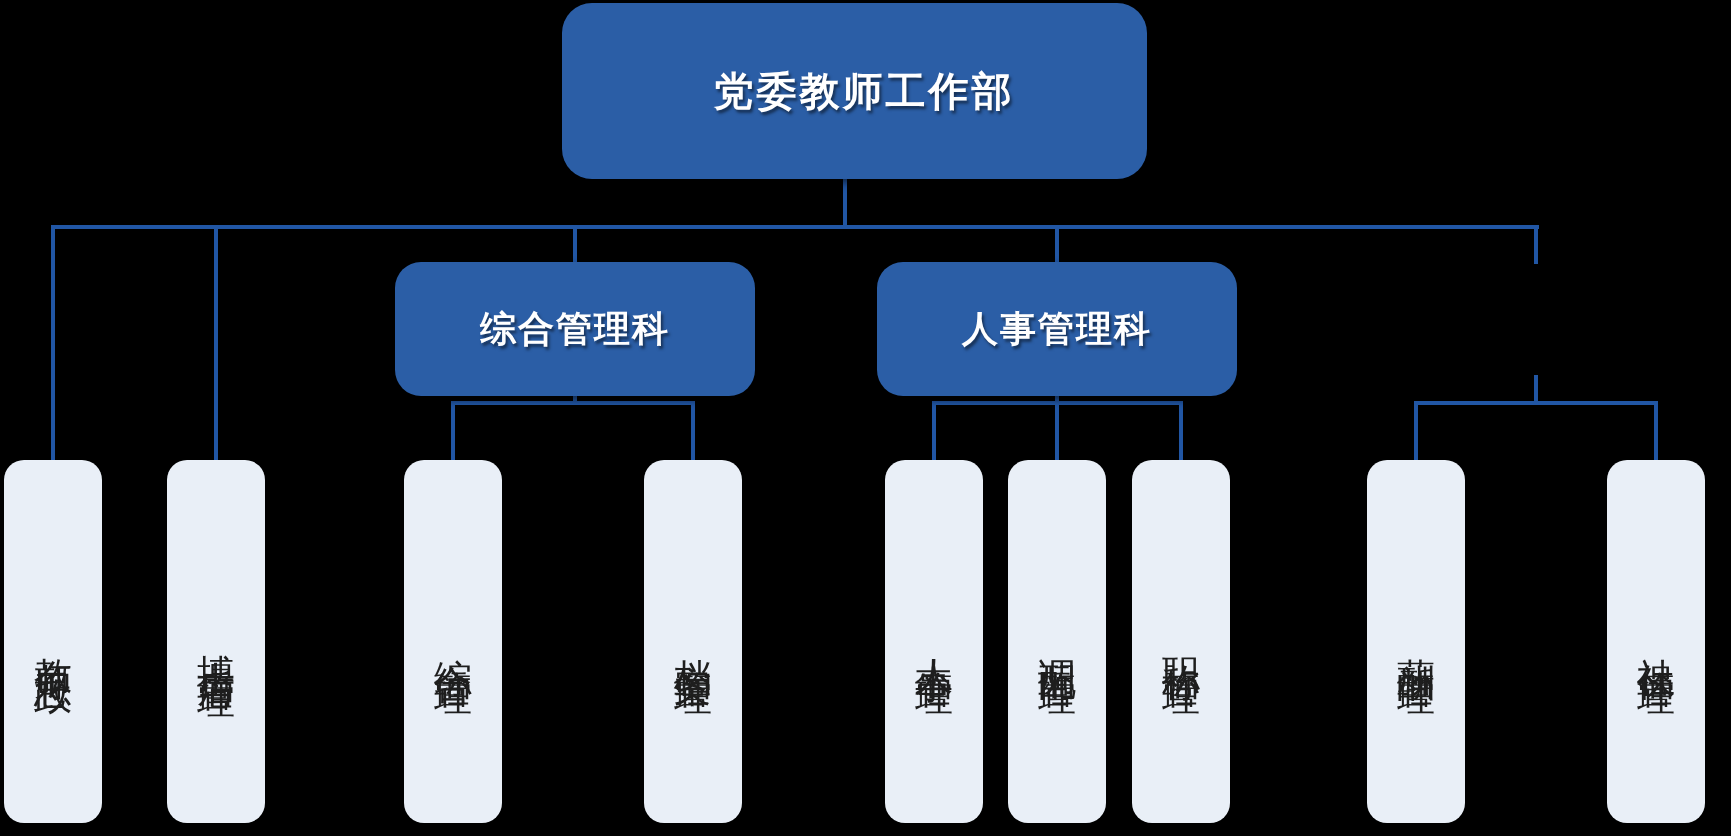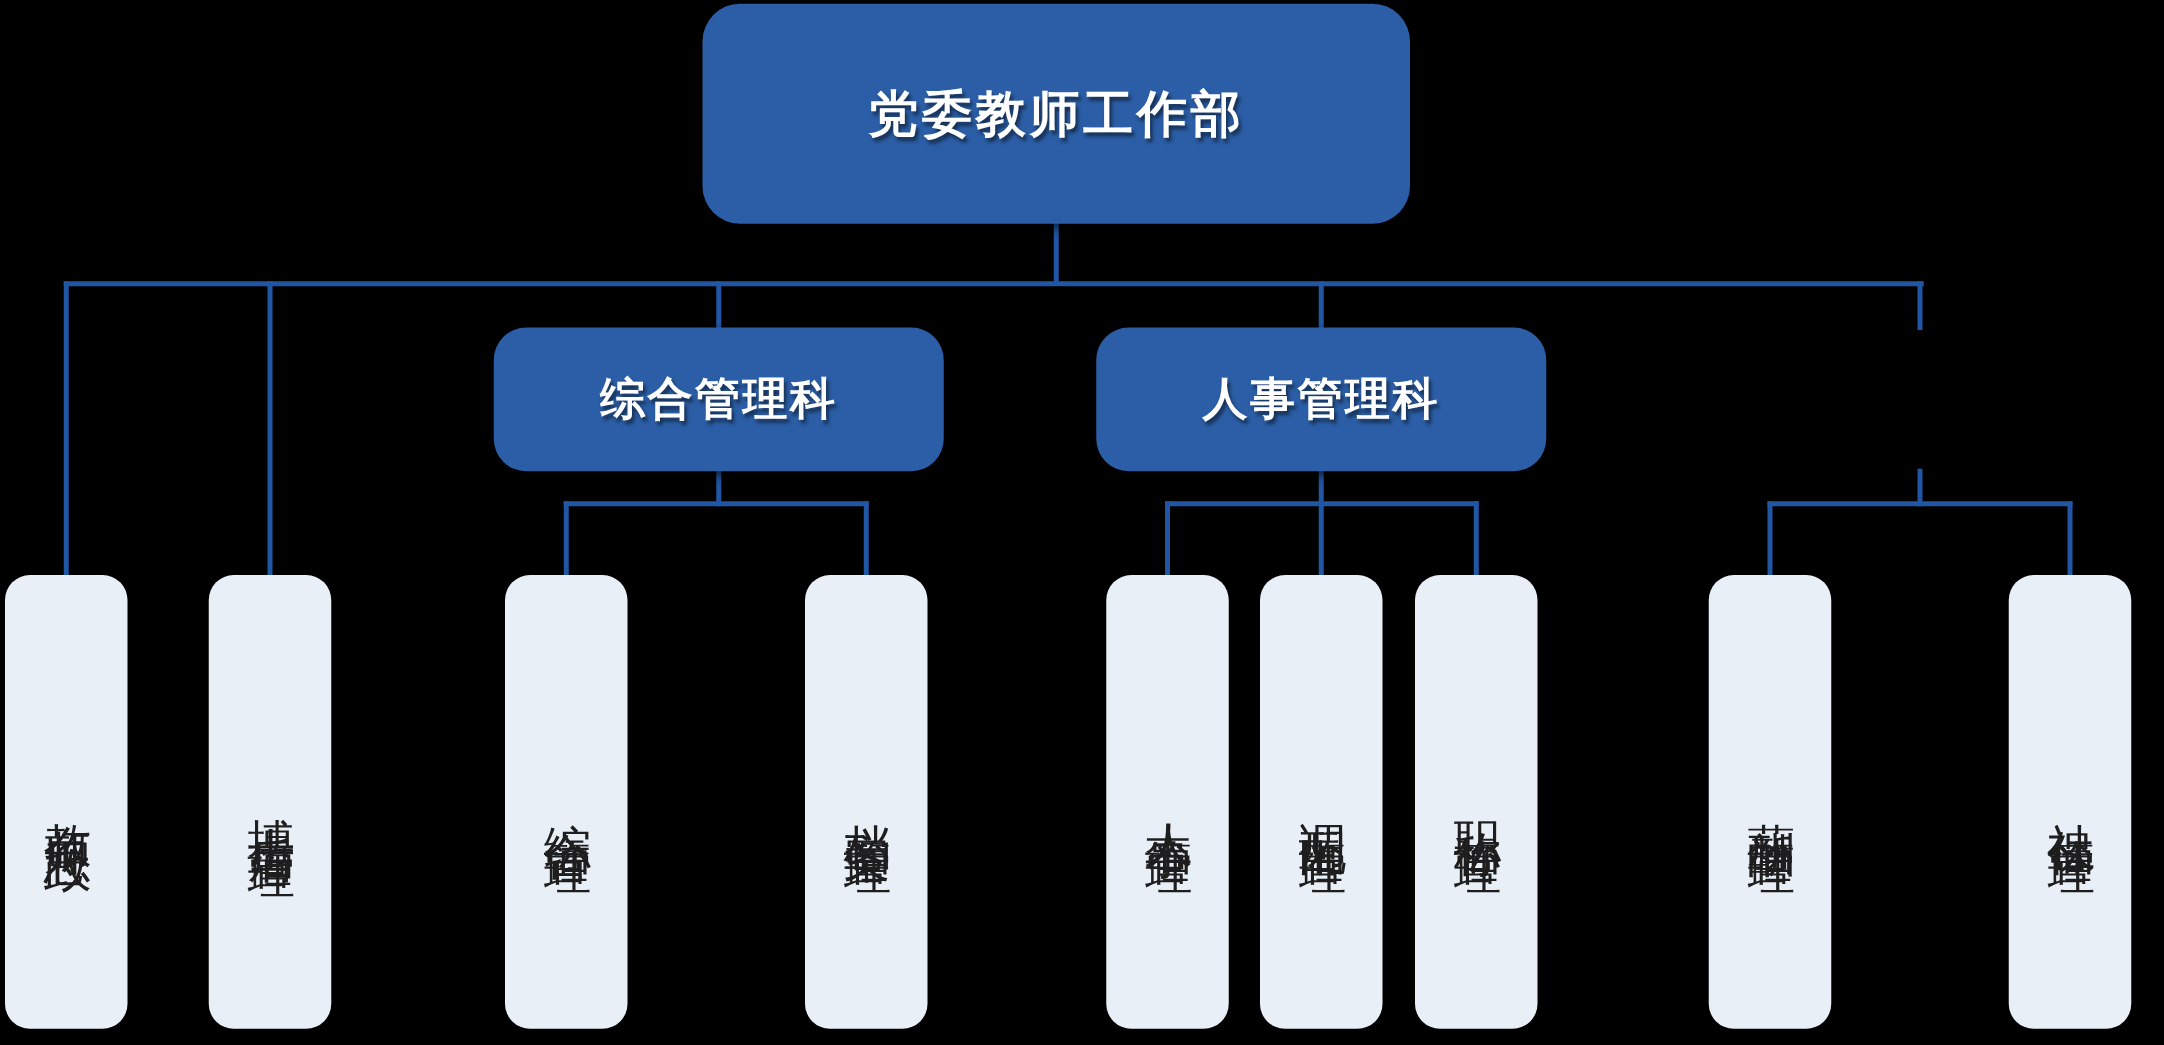--- a/index.html
+++ b/index.html
@@ -28,37 +28,38 @@
     display: flex;
     flex-direction: column;
     align-items: center;
     justify-content: center;
     box-shadow: 3px 4px 8px rgba(0,0,0,0.55);
   }
   .node-root {
     left: 562px; top: 3px;
     width: 566px; height: 176px;
     border-radius: 30px;
+    padding-left: 19px;
   }
   .node-root .t1 {
     font-size: 40px;
     font-weight: bold;
     letter-spacing: 3px;
     text-shadow: 2px 3px 3px rgba(0,0,0,0.5);
   }
   .node-root .t2 {
     margin-top: 14px;
     font-size: 38px;
     font-weight: bold;
     letter-spacing: 6px;
     text-shadow: 2px 3px 3px rgba(0,0,0,0.5);
   }
   .node-branch {
     top: 262px;
-    width: 360px; height: 115px;
+    width: 360px; height: 134px;
     border-radius: 26px;
   }
   .node-branch .bl {
     font-size: 36px;
     font-weight: bold;
     letter-spacing: 2px;
     text-shadow: 2px 3px 3px rgba(0,0,0,0.5);
   }
   
   .leaf {

